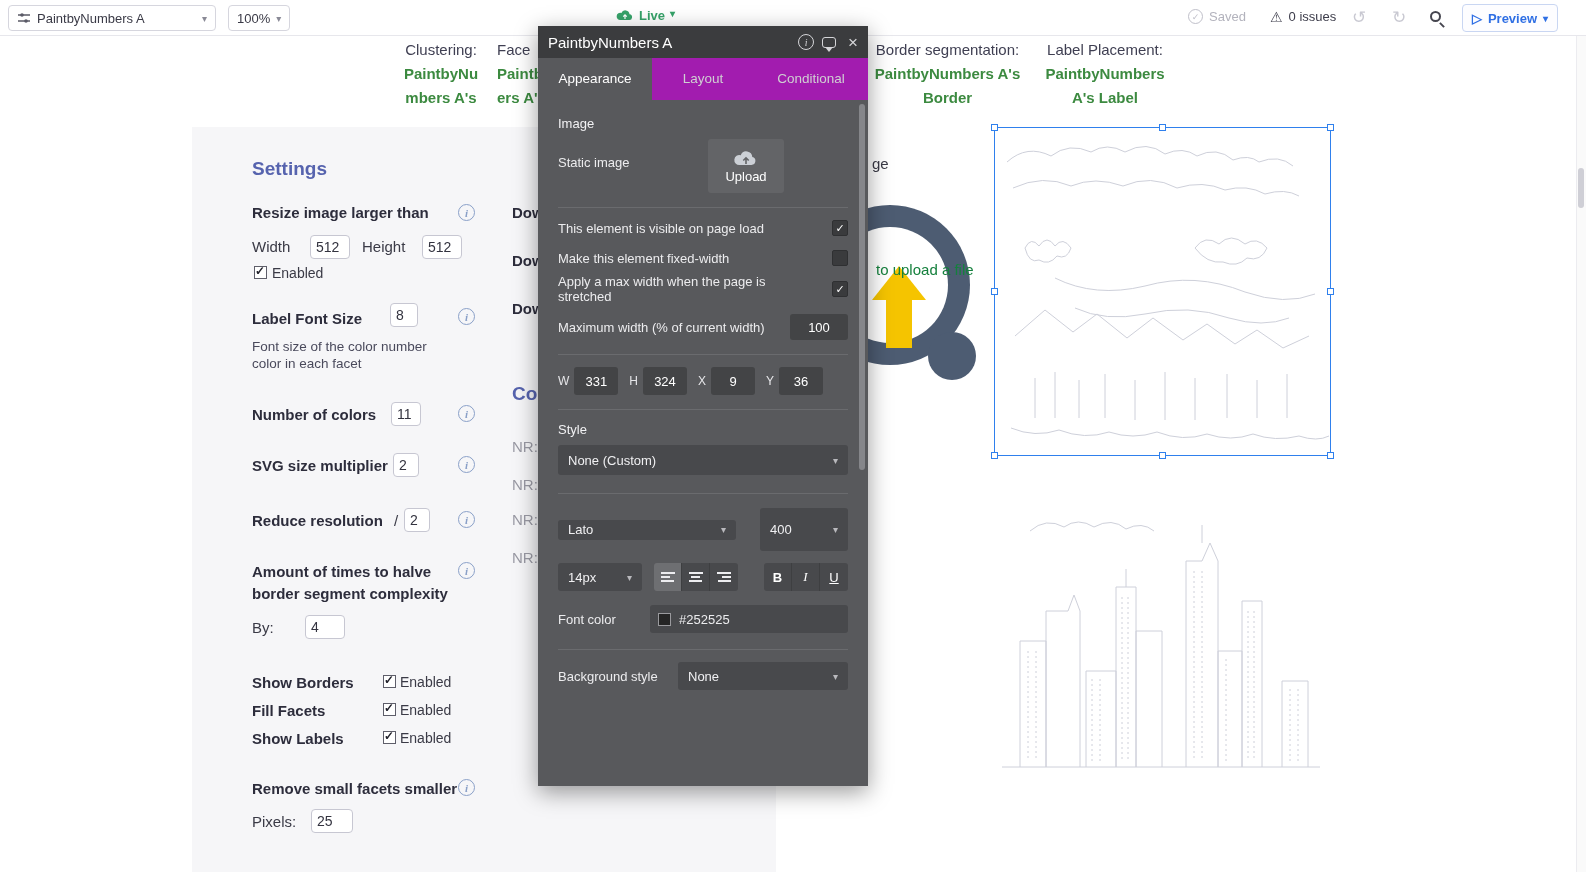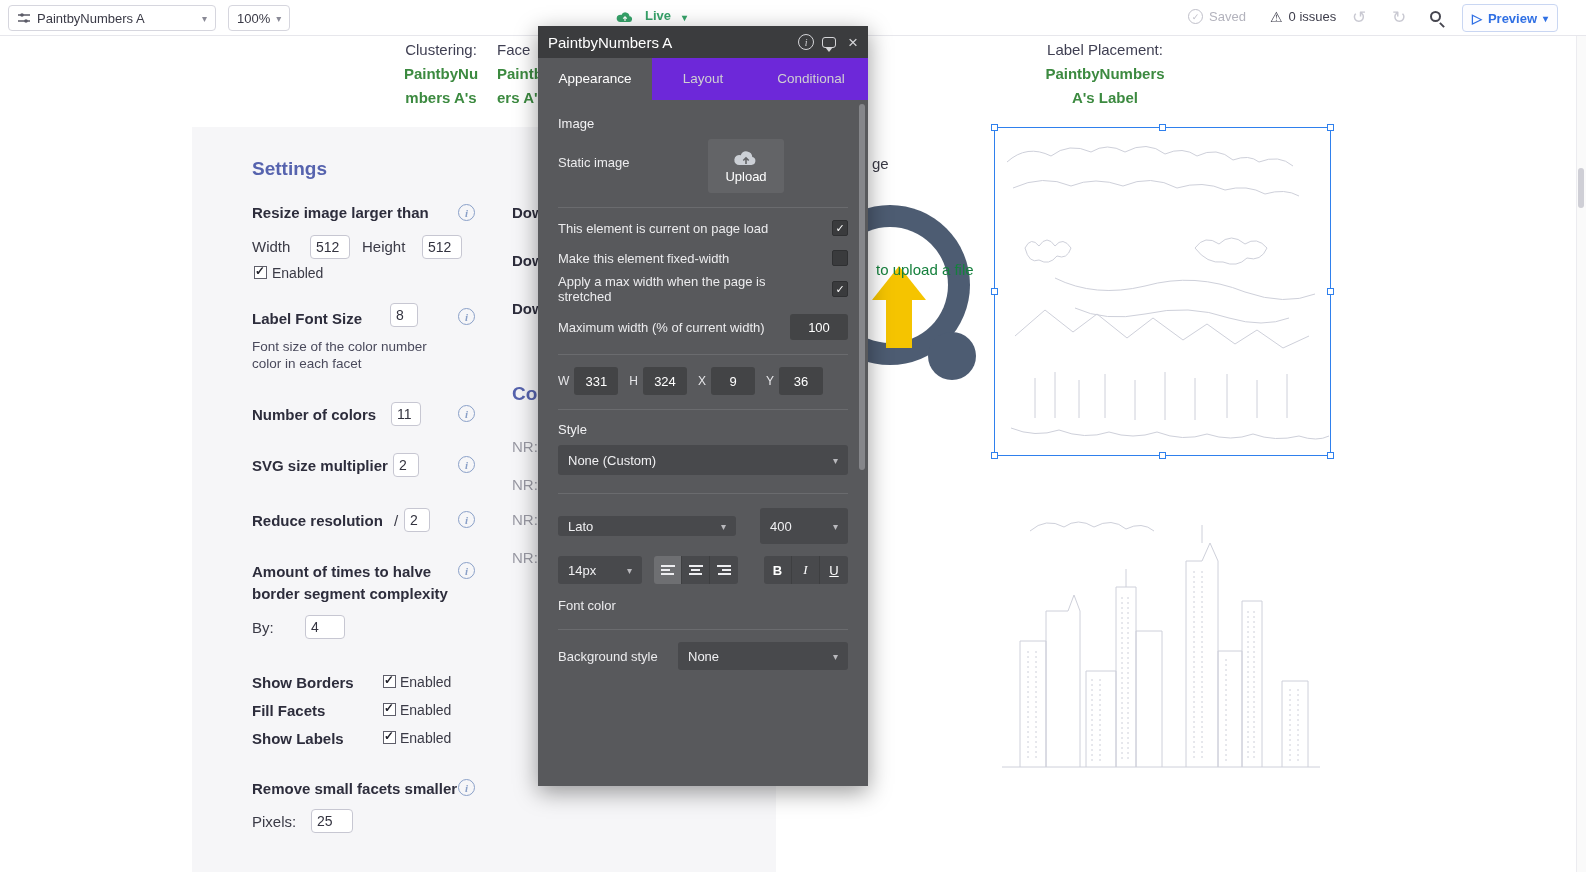--- a/index.html
+++ b/index.html
@@ -6,21 +6,21 @@
   html,body{margin:0;padding:0}
   body{width:1586px;height:872px;overflow:hidden;position:relative;background:#fff;
        font-family:"Liberation Sans",sans-serif;color:#33333f}
 
   
   .toolbar{position:absolute;left:0;top:0;width:1586px;height:36px;background:#fff;
            border-bottom:1px solid #e7e7ec;z-index:5}
   .tb-select{position:absolute;top:5px;height:26px;border:1px solid #d6d6de;border-radius:4px;
              display:flex;align-items:center;padding:0 8px;font-size:13px;color:#3a3a46;gap:6px;background:#fff;cursor:pointer}
   .caret{color:#8a8a96;font-size:10px;margin-left:auto}
-  .live{position:absolute;top:8px;display:flex;align-items:flex-end;gap:11px;color:#36a269;font-size:13px;font-weight:700;cursor:pointer}
+  .live{position:absolute;top:8px;display:flex;align-items:flex-start;gap:5px;color:#36a269;font-size:13px;font-weight:700;cursor:pointer}
   .live .caret{color:#36a269}
   .saved{position:absolute;top:9px;display:flex;align-items:center;gap:6px;color:#b3b3bd;font-size:13px}
   .circle-check{width:15px;height:15px;border:1.5px solid #c0c0ca;border-radius:50%;display:flex;
                 align-items:center;justify-content:center;font-size:9px;color:#c0c0ca}
   .issues{position:absolute;top:9px;display:flex;align-items:center;gap:6px;color:#3c3c4a;font-size:13px;cursor:pointer}
   .warn{font-size:14px;color:#3c3c4a;line-height:1}
   .hist{position:absolute;top:7px;font-size:17px;color:#c9c9d2;cursor:pointer}
   .search-ic{position:absolute;top:11px;width:11px;height:11px;border:2px solid #45454f;border-radius:50%;cursor:pointer}
   .search-ic::after{content:"";position:absolute;left:9px;top:9px;width:2px;height:6px;background:#45454f;transform:rotate(-45deg)}
   .preview-btn{position:absolute;top:4px;height:28px;width:96px;border:1px solid #c9d6f2;border-radius:4px;
@@ -69,21 +69,21 @@
   .panel{position:absolute;left:538px;top:26px;width:330px;height:760px;background:#58595c;z-index:30;
          box-shadow:0 6px 22px rgba(0,0,0,.4);overflow:hidden;font-size:13px;color:#ececee}
   .p-head{height:32px;background:#3b3c3e;display:flex;align-items:center;padding:0 10px;gap:8px}
   .p-title{font-size:15px;color:#fff;flex:1}
   .p-info{width:16px;height:16px;border:1.5px solid #d5d5d8;border-radius:50%;color:#d5d5d8;font-size:10px;
           font-style:italic;font-family:"Liberation Serif",serif;display:flex;align-items:center;justify-content:center;cursor:pointer}
   .p-comment{width:14px;height:11px;border:1.5px solid #d5d5d8;border-radius:3px;position:relative;cursor:pointer}
   .p-comment::after{content:"";position:absolute;left:2px;bottom:-5px;border-left:4px solid transparent;
                     border-right:4px solid transparent;border-top:5px solid #d5d5d8}
   .p-close{color:#d5d5d8;font-size:17px;line-height:1;cursor:pointer;margin-left:4px}
-  .p-tabs{height:42px;background:#6d28d9;display:flex}
+  .p-tabs{height:42px;background:#a21caf;display:flex}
   .p-tab{width:114px;text-align:center;line-height:42px;color:#cfcfd2;font-size:13.5px;cursor:pointer}
   .p-tab.mid{width:102px}
   .p-tab.active{background:#58595c;color:#fff}
   .p-body{padding:0 20px;position:relative}
   .p-sec{margin-top:16px;color:#f2f2f4}
   .p-row{display:flex;align-items:center;margin-top:10px}
   .p-lab{width:150px;flex:none}
   .p-lab2{flex:1;padding-right:10px;line-height:15px}
   .upload-btn{width:76px;height:54px;background:#636467;border-radius:3px;display:flex;flex-direction:column;
               align-items:center;justify-content:center;gap:3px;color:#fff;cursor:pointer;margin-left:0}
@@ -170,20 +170,25 @@
   <div class="h-col" style="left:391px;top:2px;width:100px;text-align:center">
     <div class="h-title">Clustering:</div>
     <div class="h-green">PaintbyNu</div>
     <div class="h-green">mbers A's</div>
   </div>
   <div class="h-col" style="left:497px;top:2px;width:42px;overflow:hidden">
     <div class="h-title">Face</div>
     <div class="h-green">Paintb</div>
     <div class="h-green">ers A'</div>
   </div>
+  <div class="h-col" style="left:860px;top:2px;width:175px;text-align:center">
+    <div class="h-title">Border segmentation:</div>
+    <div class="h-green">PaintbyNumbers A's</div>
+    <div class="h-green">Border</div>
+  </div>
   <div class="h-col" style="left:1030px;top:2px;width:150px;text-align:center">
     <div class="h-title">Label Placement:</div>
     <div class="h-green">PaintbyNumbers</div>
     <div class="h-green">A's Label</div>
   </div>
 
   <div class="heading" style="left:252px;top:122px">Settings</div>
 
   <div class="set-label" style="left:252px;top:168px">Resize image larger than</div>
   <span class="info-ic" style="left:458px;top:168px">i</span>
@@ -331,21 +336,21 @@
         </svg>
         <span>Upload</span>
       </div>
     </div>
 
 
 
     <hr class="p-hr">
 
     <div class="p-row" style="margin-top:12px">
-      <span class="p-lab2">This element is current on page load</span>
+      <span class="p-lab2">This element is visible on page load</span>
       <span class="pcb">
           <span>✓</span>
         </span>
     </div>
     <div class="p-row" style="margin-top:14px">
       <span class="p-lab2">Make this element fixed-width</span>
       <span class="pcb"></span>
     </div>
     <div class="p-row" style="margin-top:8px">
       <span class="p-lab2">Apply a max width when the page is stretched</span>
@@ -379,21 +384,21 @@
       <span class="caret">▾</span>
     </div>
 
     <hr class="p-hr" style="margin-top:18px">
 
     <div class="p-row" style="margin-top:14px">
       <div class="p-select" style="width:178px;height:20px">
         <span>Lato</span>
         <span class="caret">▾</span>
       </div>
-      <div class="p-select" style="width:88px;height:36px;margin-left:auto">
+      <div class="p-select" style="width:88px;height:43px;margin-left:auto">
         <span>400</span>
         <span class="caret">▾</span>
       </div>
     </div>
 
     <div class="p-row" style="margin-top:12px">
       <div class="p-select" style="width:84px;height:28px">
         <span>14px</span>
         <span class="caret">▾</span>
       </div>
@@ -422,20 +427,24 @@
       </div>
       <div style="display:flex;margin-left:auto;border-radius:3px;overflow:hidden">
         <span class="fmt-btn bi">B</span>
         <span class="fmt-btn it">I</span>
         <span class="fmt-btn last un">U</span>
       </div>
     </div>
 
     <div class="p-row" style="margin-top:14px">
       <span class="p-lab2">Font color</span>
+      <div class="color-field">
+        <span class="swatch"></span>
+        <span>#252525</span>
+      </div>
     </div>
 
     <hr class="p-hr" style="margin-top:16px">
 
     <div class="p-row" style="margin-top:12px">
       <span class="p-lab2">Background style</span>
       <div class="p-select" style="width:170px;height:28px">
         <span>None</span>
         <span class="caret">▾</span>
       </div>

